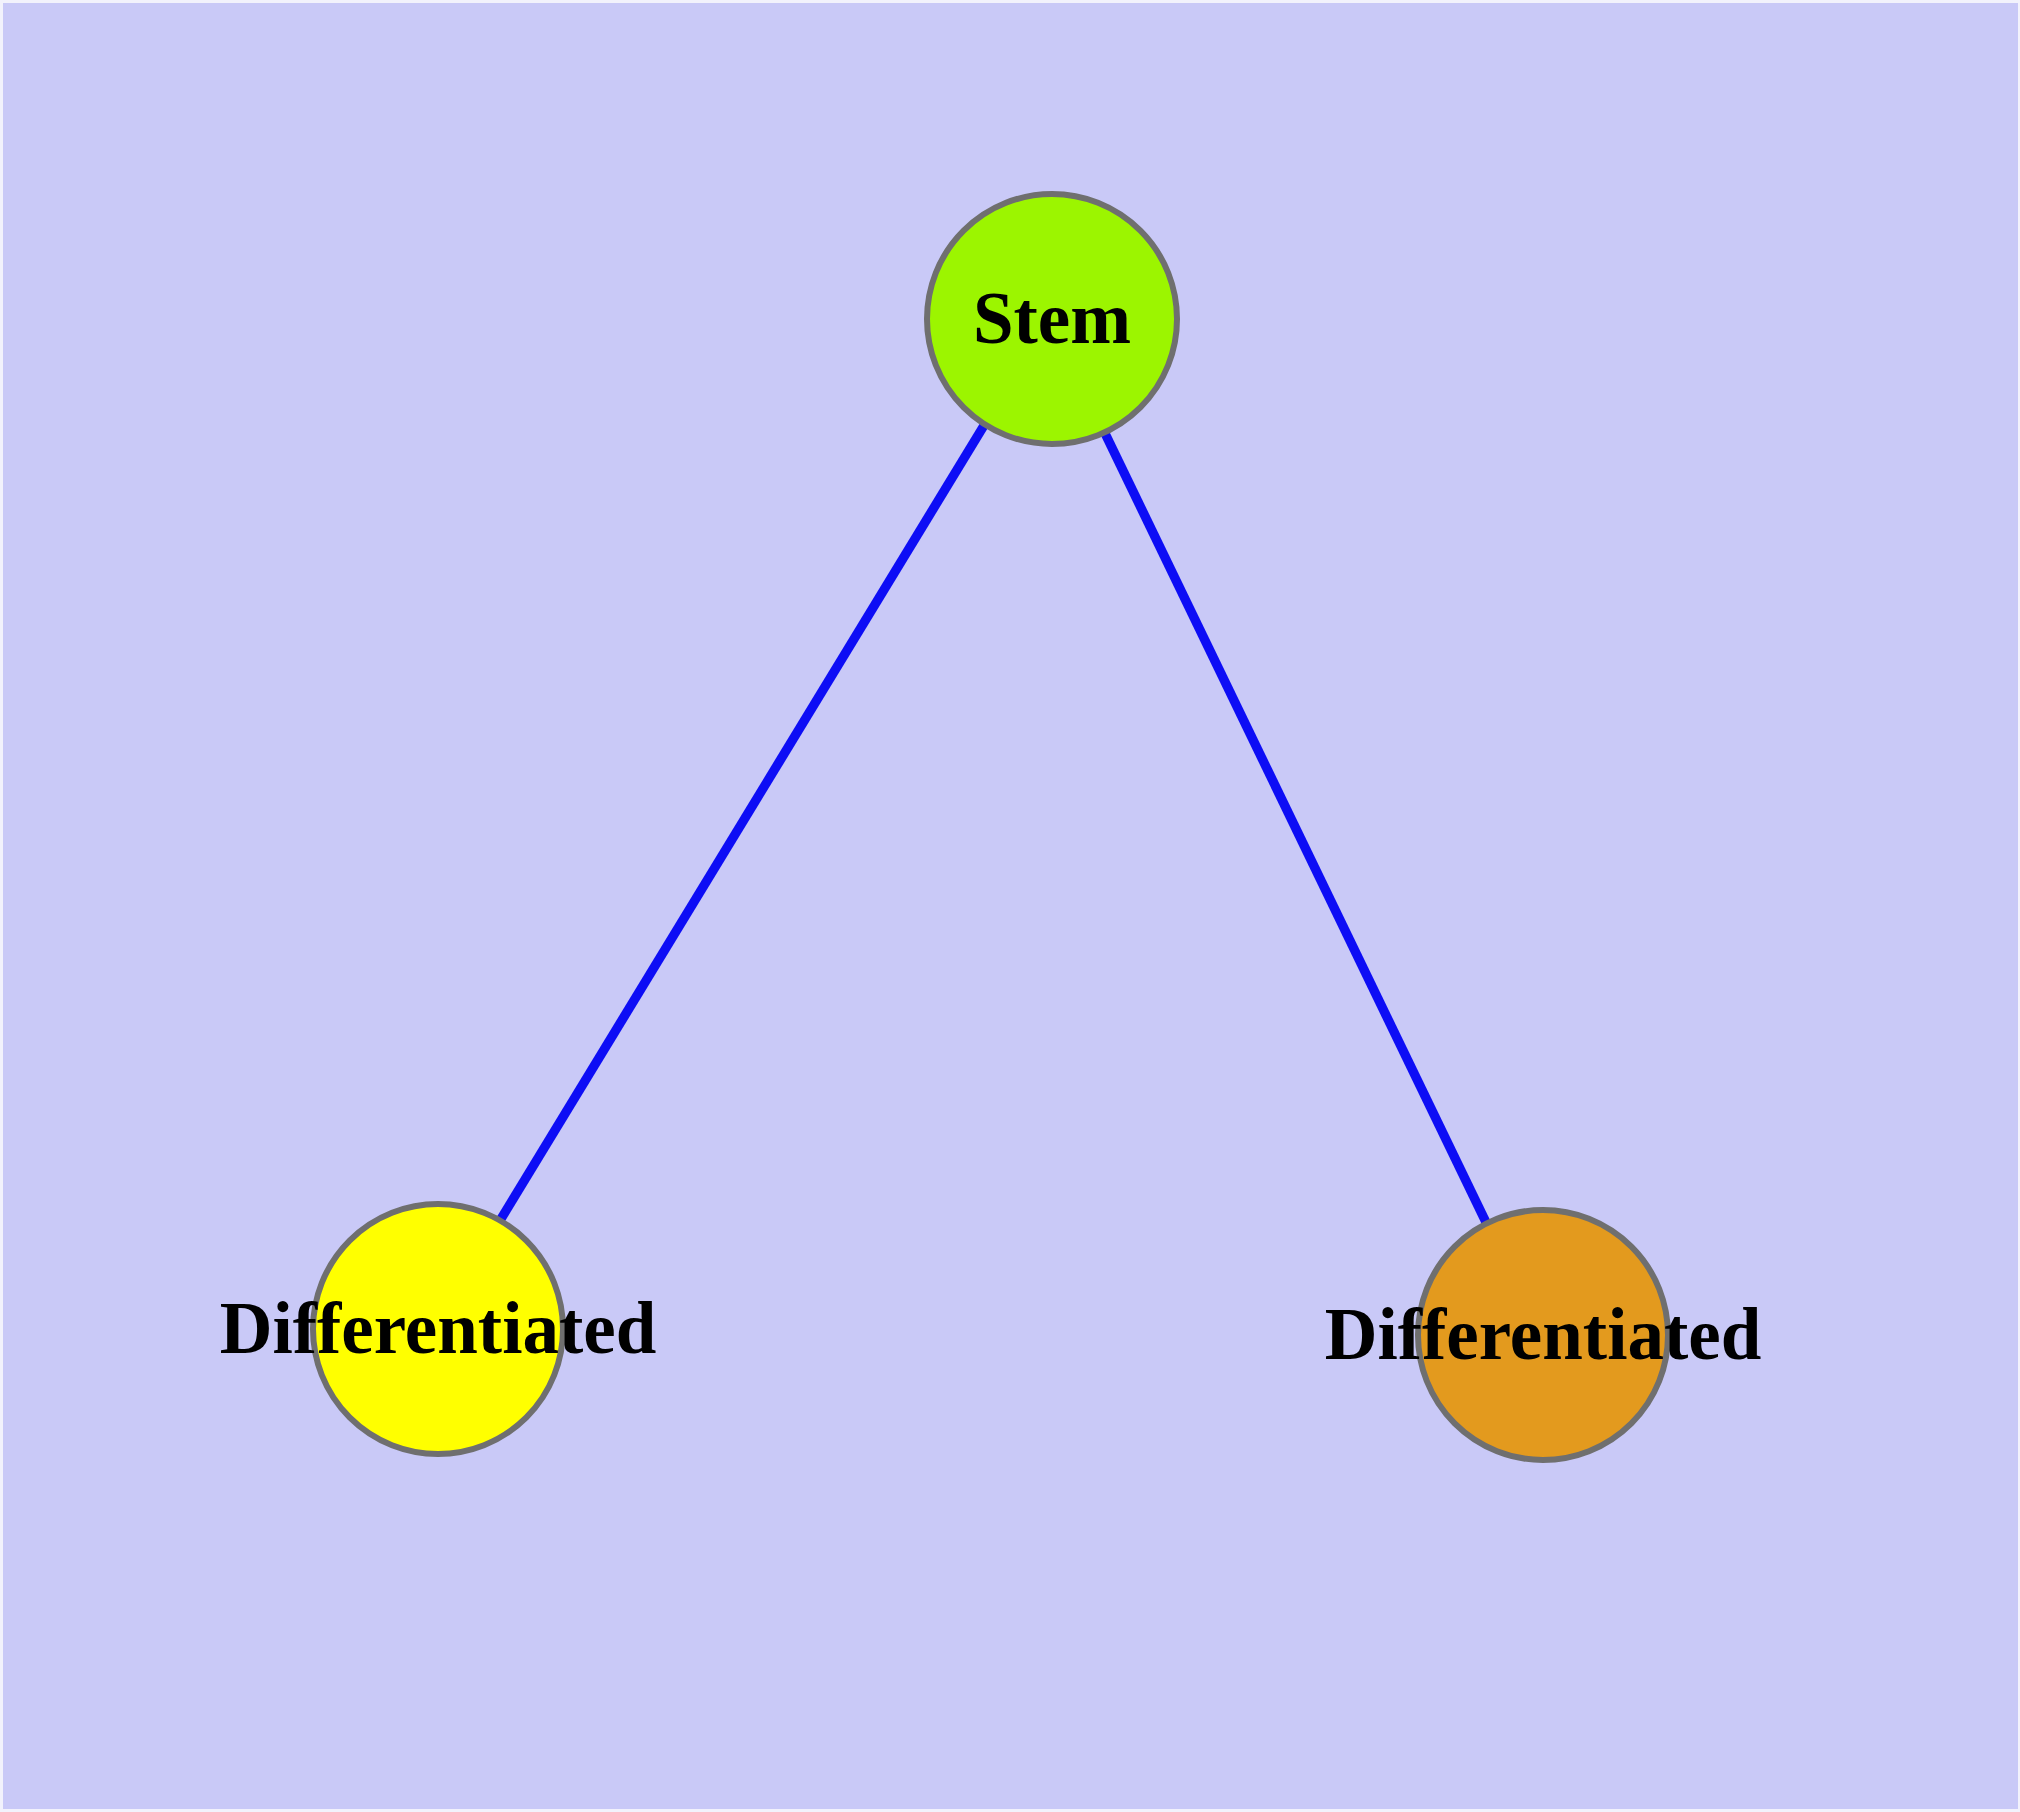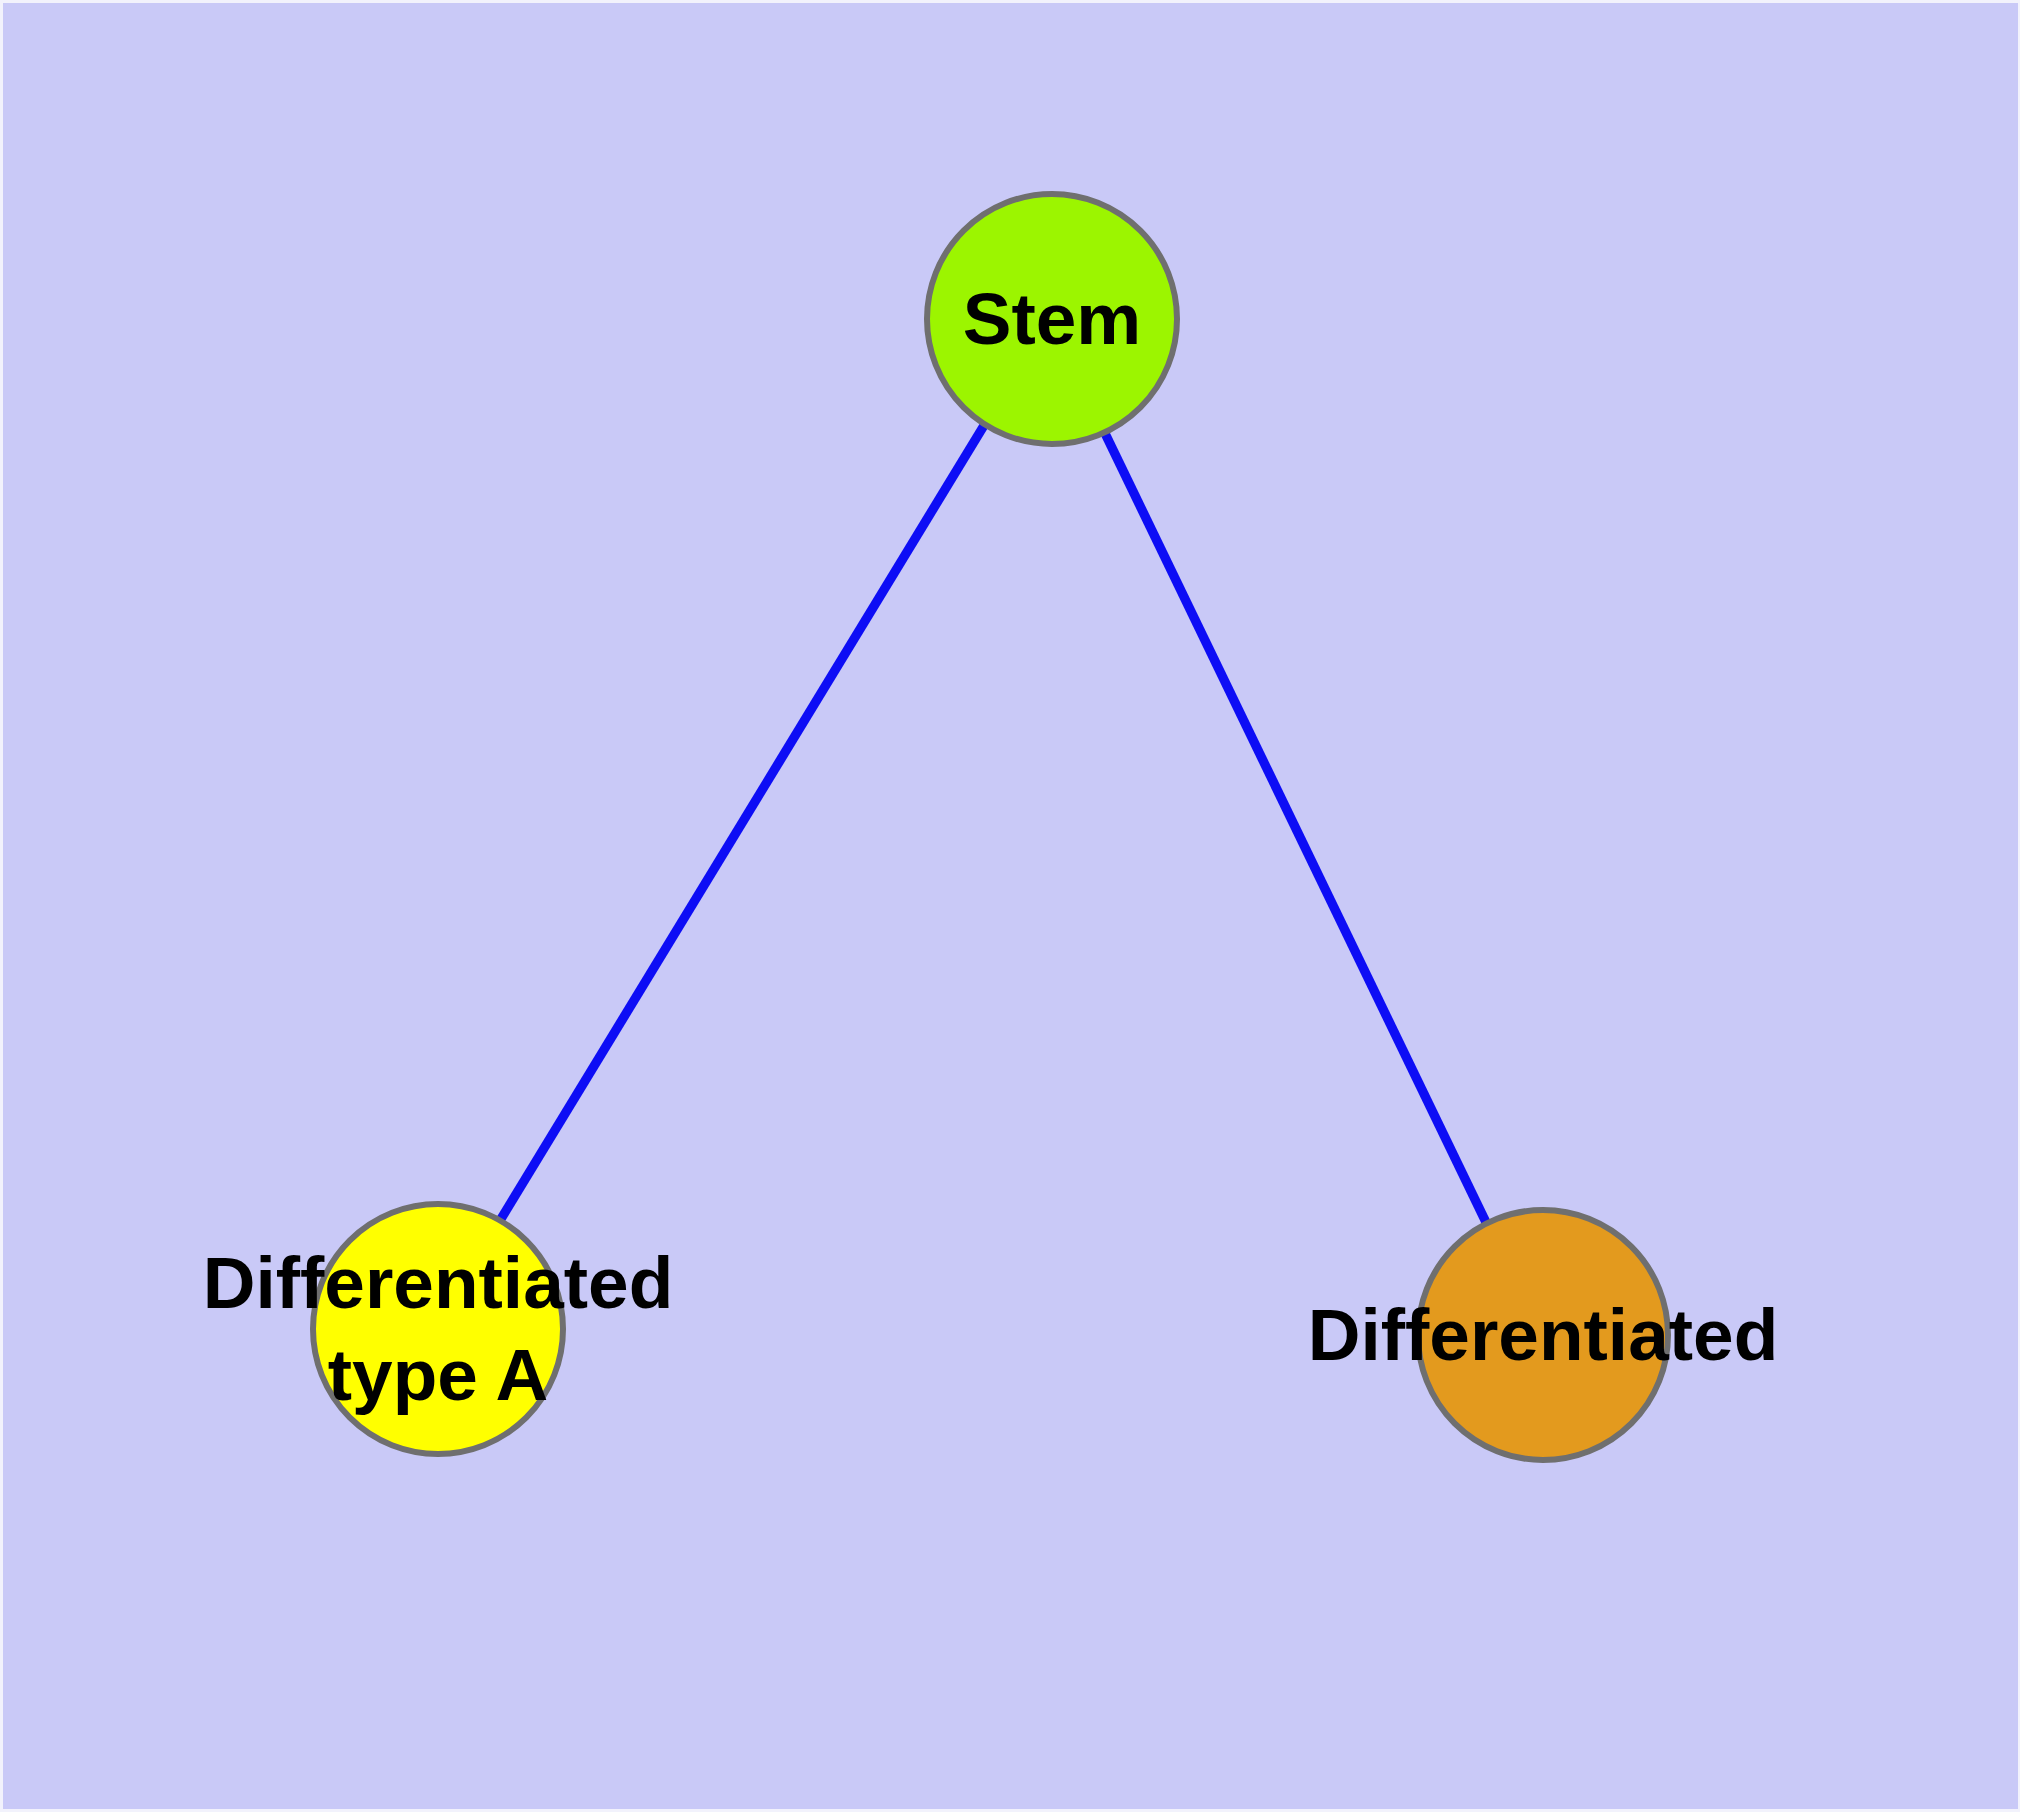--- a/index.html
+++ b/index.html
@@ -35,20 +35,21 @@
     left: 50%;
     top: 50%;
     transform: translate(-50%, -50%);
     text-align: center;
     color: #000000;
     font-weight: bold;
     font-size: 73px;
     line-height: 92px;
     white-space: nowrap;
     pointer-events: none;
+    font-family: Liberation Serif, serif;
   }
   .node-label span { display: block; }
   .node-label span:empty { display: none; }
 </style>
 </head>
 <body>
 
 <div class="canvas" style="background: rgb(201, 201, 247);">
 
   <svg class="edges-layer" viewBox="0 0 2384 2138" xmlns="http://www.w3.org/2000/svg">
@@ -59,21 +60,20 @@
   <div class="node" style="left: 921px; top: 188px; width: 256px; height: 256px; background: rgb(156, 245, 0); border-color: rgb(111, 111, 111); border-width: 6px;">
     <div class="node-label">
       <span>Stem</span>
 
     </div>
   </div>
 
   <div class="node" style="left: 307px; top: 1198px; width: 256px; height: 256px; background: rgb(255, 255, 0); border-color: rgb(111, 111, 111); border-width: 6px;">
     <div class="node-label">
       <span>Differentiated</span>
-      <span>type A</span>
     </div>
   </div>
 
   <div class="node" style="left: 1412px; top: 1204px; width: 256px; height: 256px; background: rgb(227, 154, 30); border-color: rgb(111, 111, 111); border-width: 6px;">
     <div class="node-label">
       <span>Differentiated</span>
     </div>
   </div>
 
 </div>

